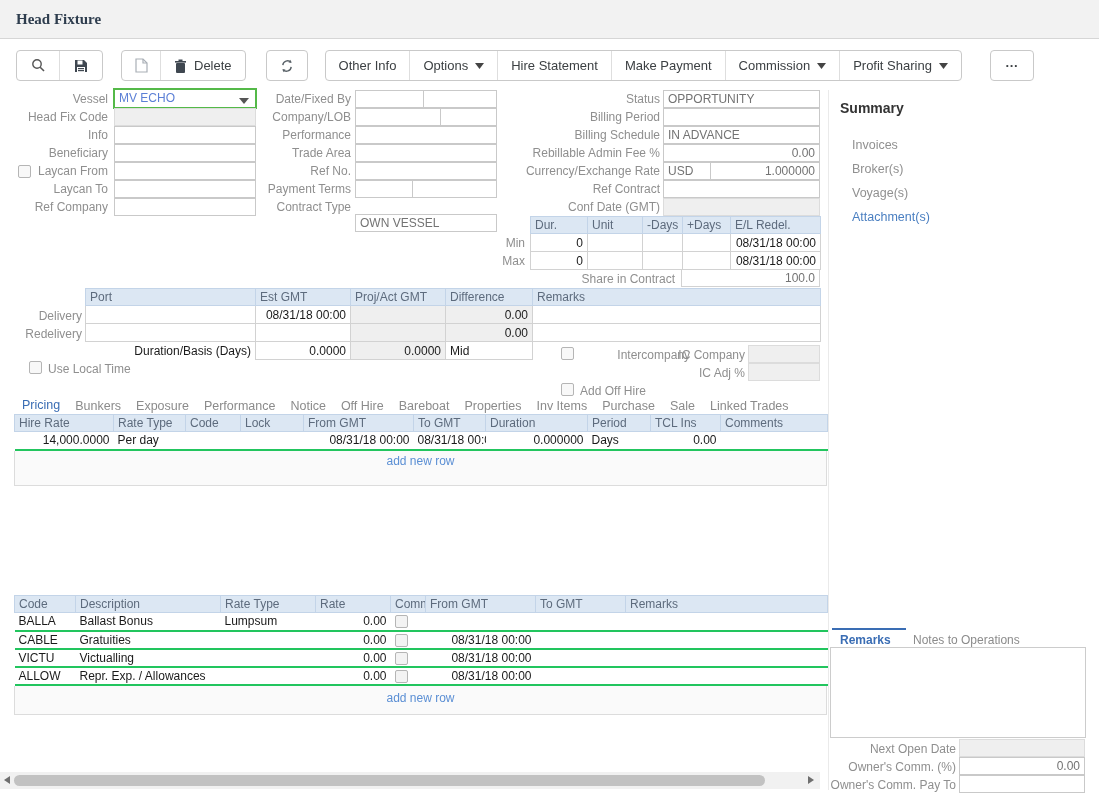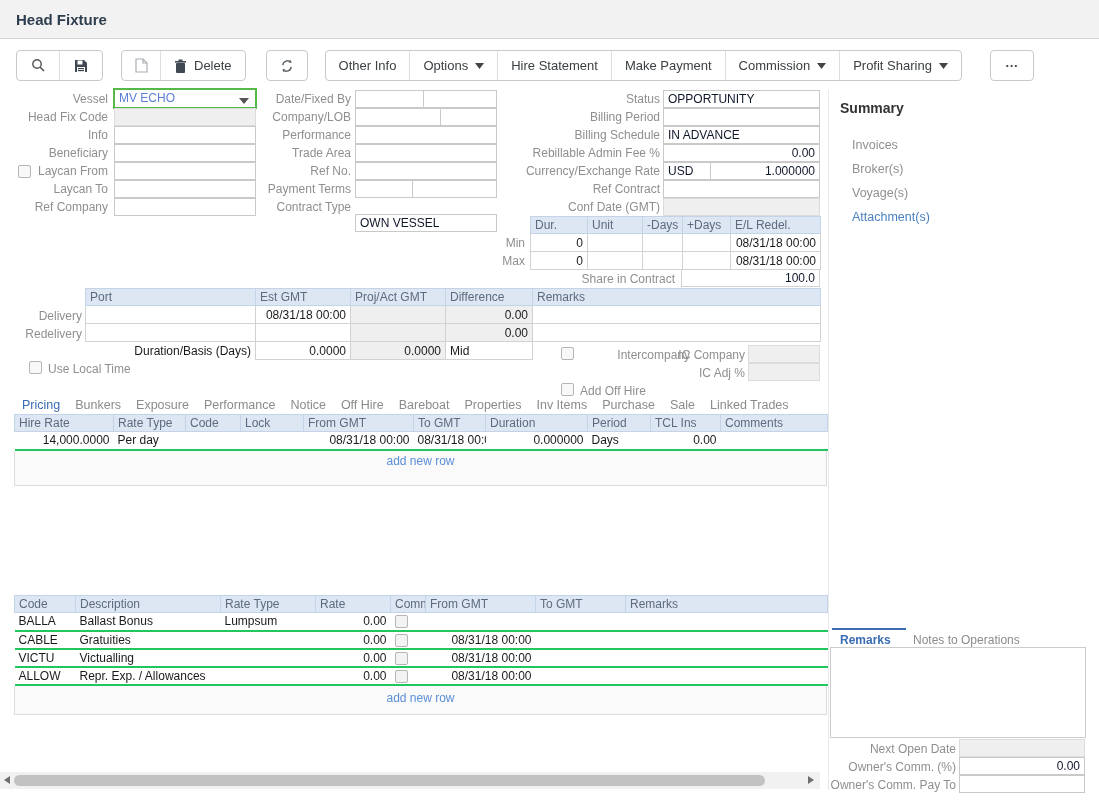--- a/index.html
+++ b/index.html
@@ -2,36 +2,36 @@
 <html><head>
 <meta charset="utf-8">
 <style>
   html,body{margin:0;padding:0;background:#fff;}
   .screen{position:relative;width:1099px;height:806px;background:#fff;
           font-family:"Liberation Sans",sans-serif;overflow:hidden;}
 
   
   .titlebar{position:absolute;left:0;top:0;width:1099px;height:39px;background:#f2f2f2;
             border-bottom:1px solid #d6d6d6;box-sizing:border-box;}
-  .title{position:absolute;left:16px;top:11px;font-size:15px;font-weight:bold;color:#2e3d4e;}
+  .title{position:absolute;left:16px;top:11px;font-size:15px;font-weight:bold;color:#2e3d4e;font-family:Liberation Serif, serif;}
 
   
   .toolbar{position:absolute;left:16px;top:50px;display:flex;align-items:center;}
   .btn-group{display:flex;border:1px solid #c9c9c9;border-radius:4px;background:#fff;height:31px;
              box-sizing:border-box;align-items:stretch;}
   .tbtn{display:flex;align-items:center;justify-content:center;padding:0 13px;font-size:13px;
         color:#3c4043;border-left:1px solid #dedede;cursor:pointer;white-space:nowrap;}
   .tbtn:first-child{border-left:none;}
   .icon-btn{width:42px;padding:0;}
   .caret{margin-left:7px;}
 
   
   .lbl{position:absolute;font-size:12px;color:#8f8f8f;text-align:right;line-height:18px;white-space:nowrap;}
   .fld{position:absolute;height:18px;box-sizing:border-box;border:1px solid #c9c9c9;background:#fff;
-       font-size:12px;line-height:16px;padding:0 4px;color:#0f172a;white-space:nowrap;overflow:hidden;}
+       font-size:12px;line-height:16px;padding:0 4px;color:#737373;white-space:nowrap;overflow:hidden;}
   .fld.dis{background:#efefef;border-color:#dcdcdc;}
   .fld.num{text-align:right;}
   .chk{position:absolute;width:13px;height:13px;border:1px solid #b5b5b5;border-radius:2px;
        background:#f8f8f8;box-sizing:border-box;}
   .chk2{width:13px;height:13px;border:1px solid #b5b5b5;border-radius:2px;background:#f3f3f3;
         display:inline-block;vertical-align:middle;box-sizing:border-box;}
   .vessel{position:absolute;left:113px;top:88px;width:144px;height:21px;border:2px solid #54b948;
           background:#fff;box-sizing:border-box;font-size:12px;line-height:17px;padding:0 4px;
           color:#5b7fd6;cursor:pointer;}
   .vcaret{position:absolute;right:6px;top:8px;}
@@ -42,21 +42,21 @@
            padding:0 4px;text-align:left;white-space:nowrap;overflow:hidden;box-sizing:border-box;}
   .grid td{height:18px;padding:0 4px;white-space:nowrap;overflow:hidden;color:#1a1a1a;box-sizing:border-box;}
   .grid.bordered td{border:1px solid #d2d2d2;}
   .grid.rowsonly td{border-bottom:2px solid #22c55e;}
   .ar{text-align:right;}
   td.dis{background:#efefef;}
   td.nb{border:none !important;background:transparent;}
   .graytext{color:#8f8f8f;}
 
   
-  .tabs{position:absolute;left:22px;top:398px;display:flex;gap:15px;font-size:12.5px;color:#8b8b8b;}
+  .tabs{position:absolute;left:22px;top:398px;display:flex;gap:15px;font-size:12.5px;color:#8b8b8b;align-items:center;}
   .tab{cursor:pointer;padding-bottom:2px;white-space:nowrap;}
   .tab.active{color:#3a6db4;border-bottom:2px solid #3a6db4;}
 
   .panel{position:absolute;border:1px solid #dcdcdc;background:#fafafa;box-sizing:border-box;}
   .addrow{position:absolute;left:0;width:100%;text-align:center;color:#5b8fd4;font-size:12px;cursor:pointer;}
 
   
   .vdiv{position:absolute;left:828px;top:90px;width:1px;height:700px;background:#eaeaea;}
   .sum-title{position:absolute;left:840px;top:100px;font-size:14px;font-weight:bold;color:#333;}
   .sum-item{position:absolute;left:852px;font-size:12.5px;color:#909090;cursor:pointer;}

